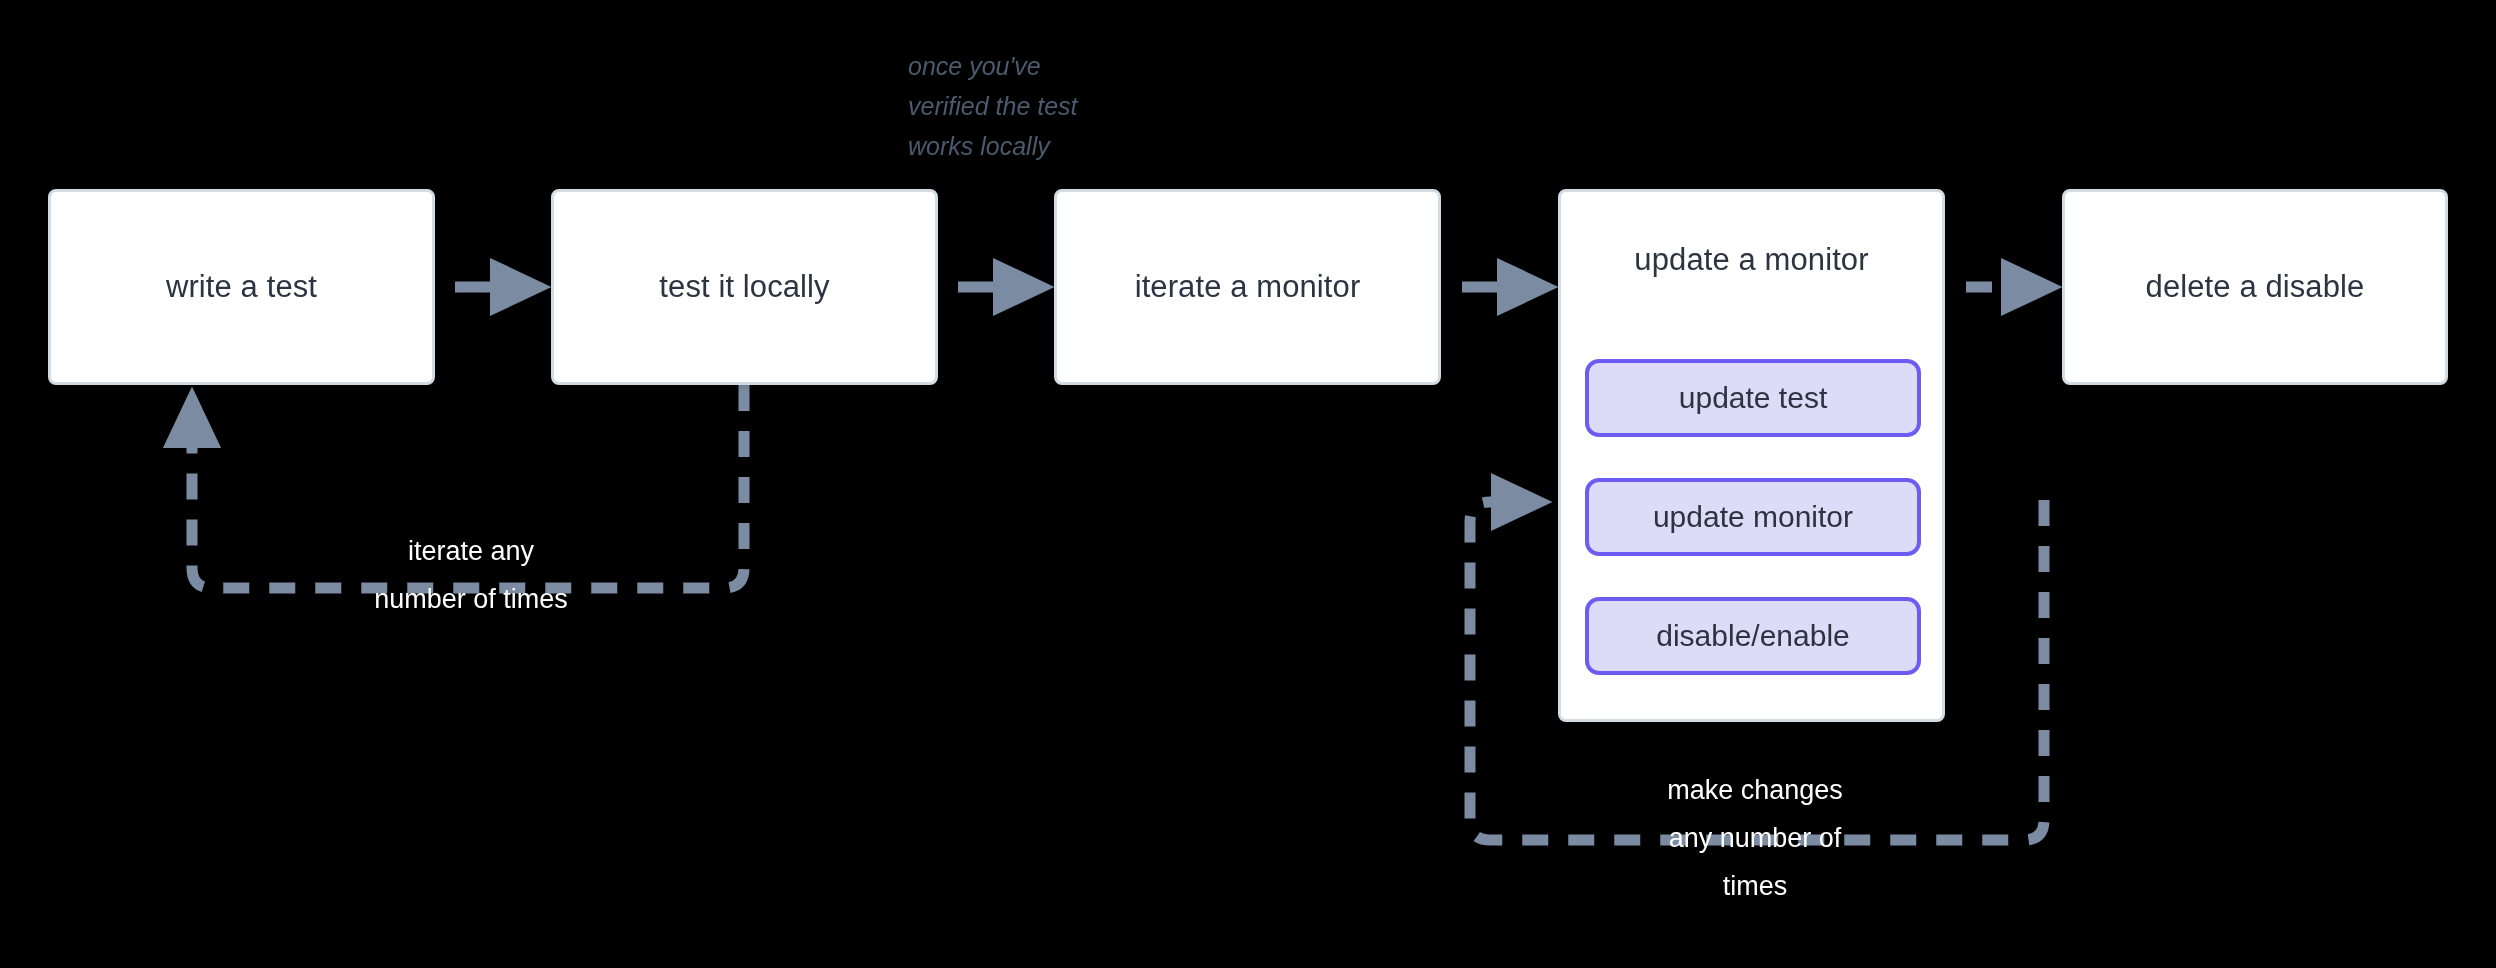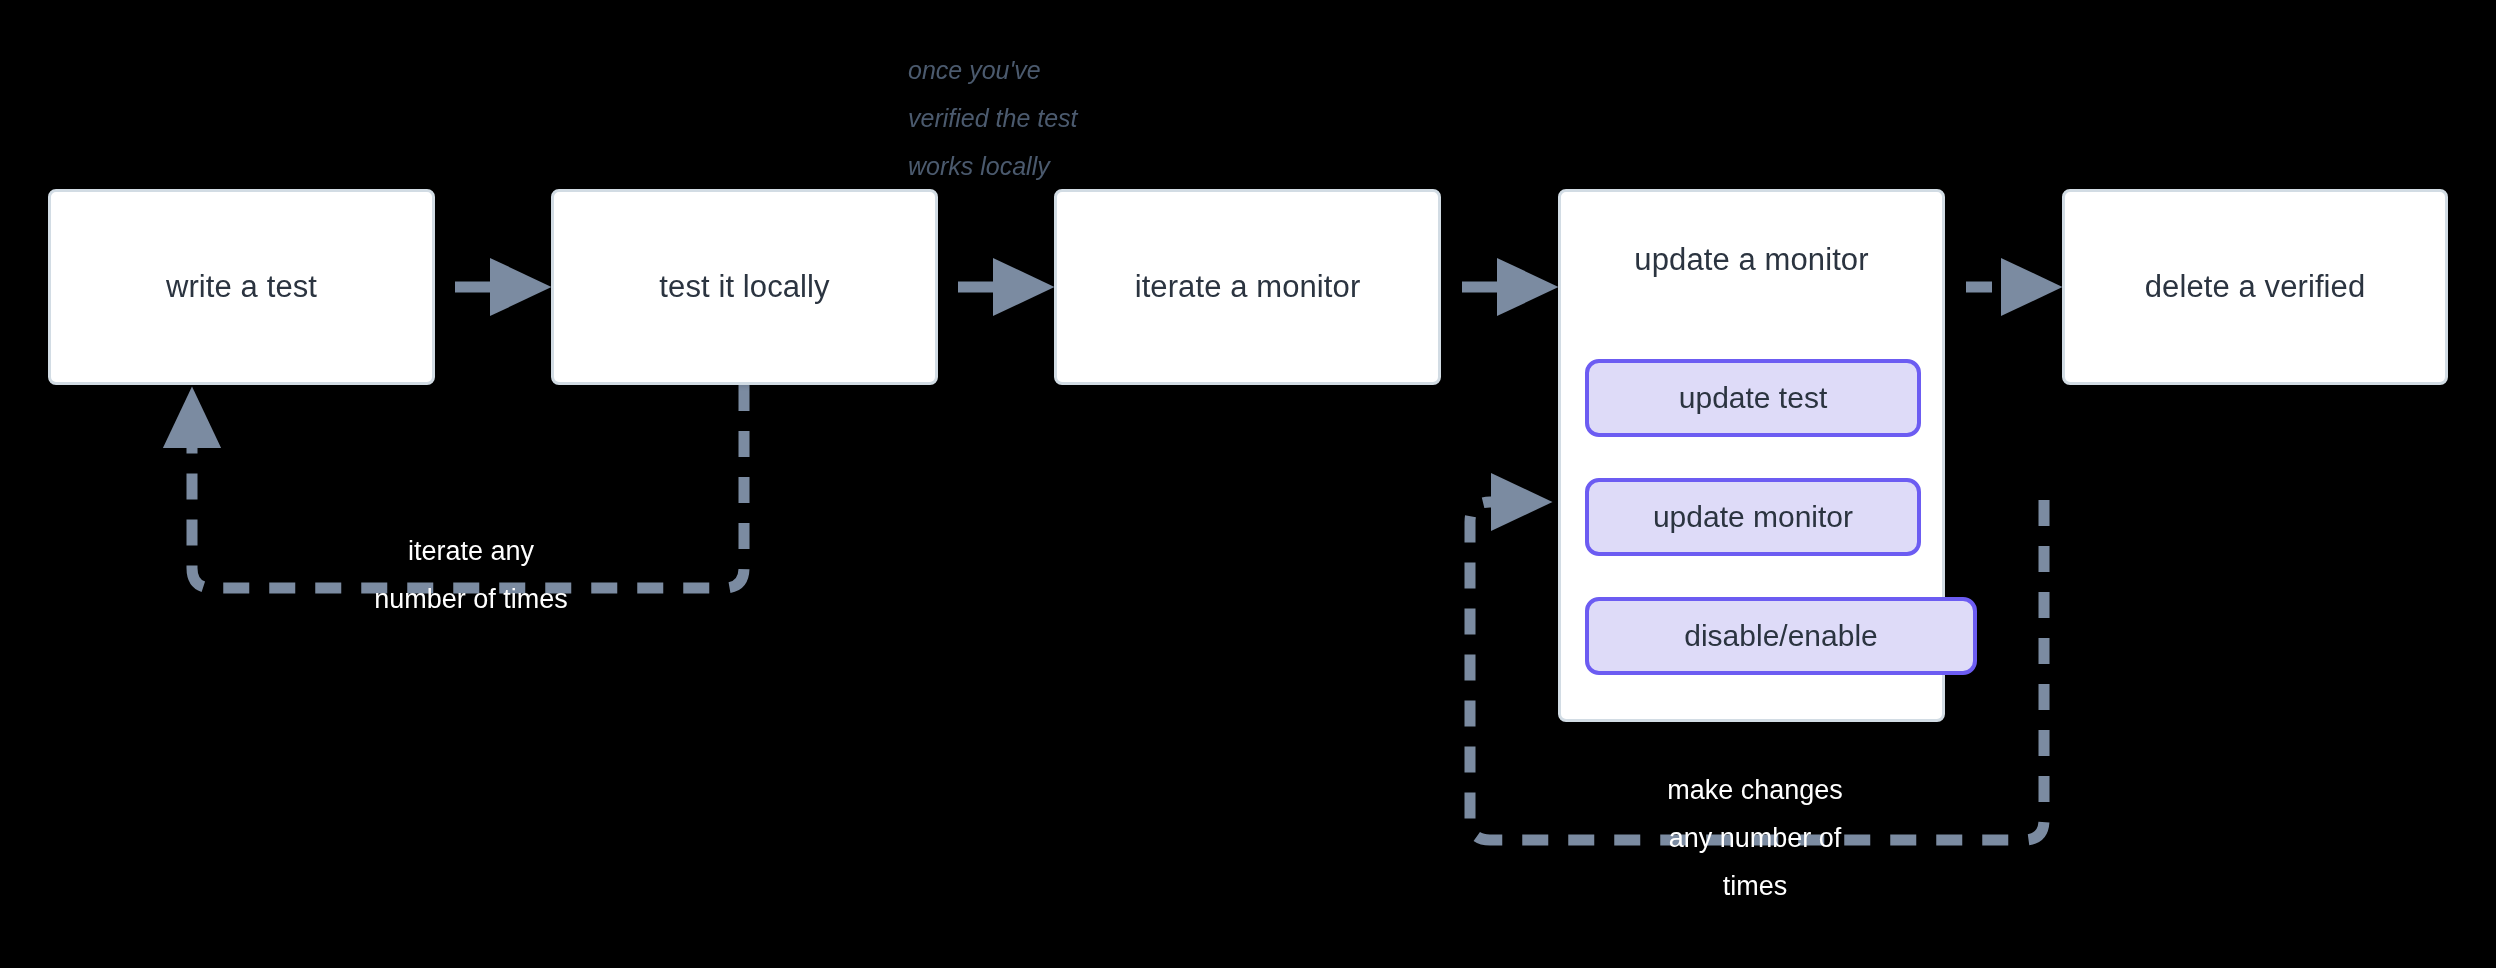--- a/index.html
+++ b/index.html
@@ -66,21 +66,21 @@
     color: #2b3440;
     font-size: 30px;
     white-space: nowrap;
   }
 
   
   .note {
     position: absolute;
     color: #4b5a6e;
     font-size: 25px;
-    line-height: 48px;
+    line-height: 40px;
     font-style: italic;
     white-space: pre-line;
   }
   .loop-label {
     position: absolute;
     color: #ffffff;
     font-size: 27px;
     line-height: 48px;
     text-align: center;
     white-space: pre-line;
@@ -134,27 +134,27 @@
     <div class="stage-label">update a monitor</div>
 
     <div class="subitem" style="left:24px; top:167px; width:336px; height:78px;">
       <span>update test</span>
     </div>
 
     <div class="subitem" style="left:24px; top:286px; width:336px; height:78px;">
       <span>update monitor</span>
     </div>
 
-    <div class="subitem" style="left:24px; top:405px; width:392px; height:78px;align-items:center;">
+    <div class="subitem" style="left:24px; top:405px; width:336px; height:78px;align-items:center;">
       <span>disable/enable</span>
     </div>
   </div>
 
   <div class="stage simple" style="left:2062px; top:189px; width:386px; height:196px;">
-    <div class="stage-label">delete a verified</div>
+    <div class="stage-label">delete a disable</div>
   </div>
 
   <div class="note" style="left:908px; top:46px;">once you've
 verified the test
 works locally</div>
 
 
   <div class="loop-label" style="left:276px; top:527px; width:390px;">iterate any
 number of times</div>
 

